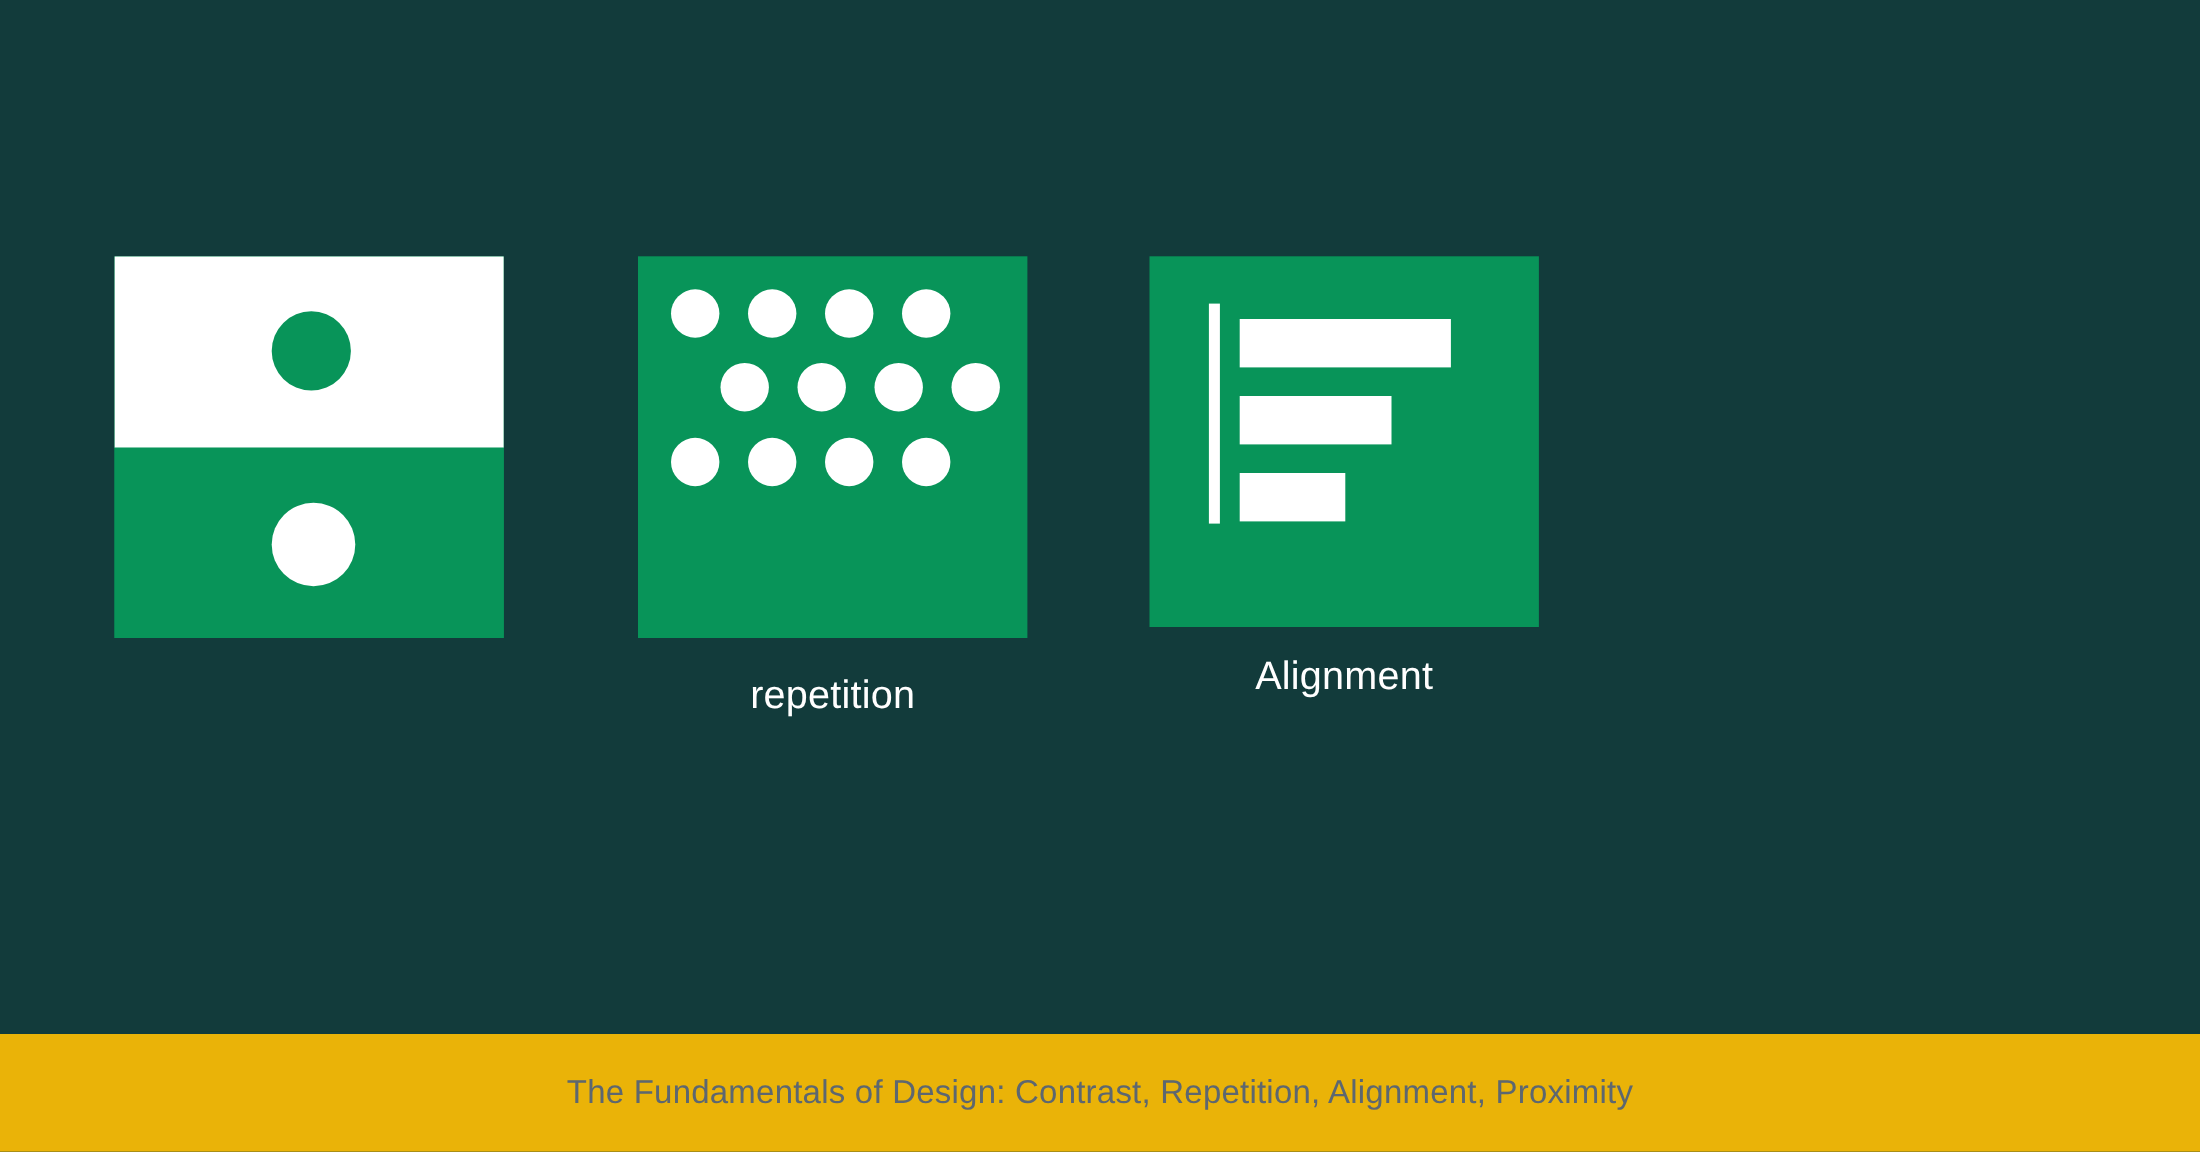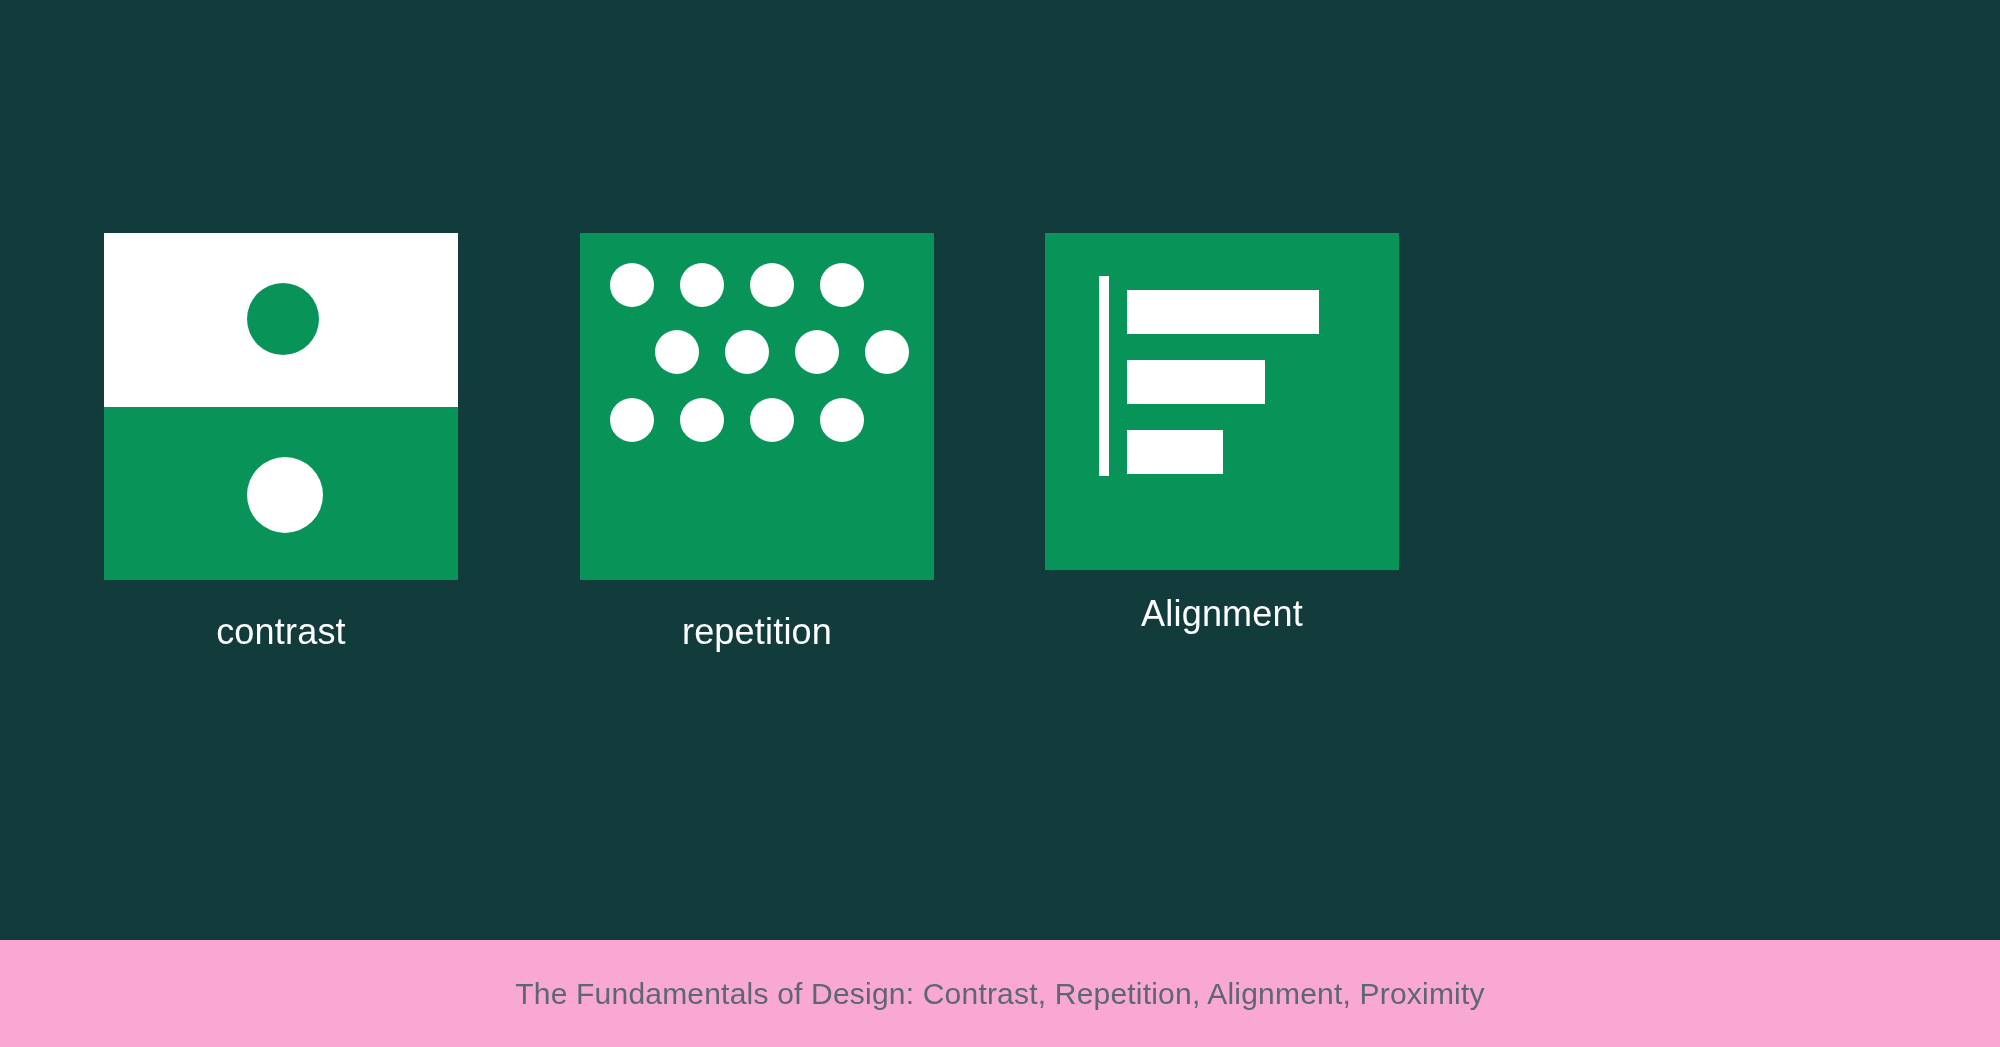--- a/index.html
+++ b/index.html
@@ -133,21 +133,21 @@
   }
   #panel-proximity .panel-label { top: 360px; }
 
   
   #caption-bar {
     position: absolute;
     left: 0;
     top: 940px;
     width: 2000px;
     height: 107px;
-    background: #f9a8d4;
+    background: #eab308;
     display: flex;
     align-items: center;
     justify-content: center;
   }
   #caption-text {
     color: #5d6770;
     font-size: 30px;
     font-weight: 400;
     letter-spacing: 0.2px;
     white-space: nowrap;
@@ -160,21 +160,20 @@
 
   <div class="panel-row">
 
     <div class="panel-block" id="panel-contrast">
       <div class="panel-art">
         <div class="contrast-top"></div>
         <div class="contrast-bottom"></div>
         <div class="contrast-dot-dark"></div>
         <div class="contrast-dot-light"></div>
       </div>
-      <div class="panel-label">contrast</div>
     </div>
 
     <div class="panel-block" id="panel-repetition">
       <div class="panel-art" id="repetition-art">
           <div class="rep-dot" style="left: 30px; top: 30px;"></div>
           <div class="rep-dot" style="left: 100px; top: 30px;"></div>
           <div class="rep-dot" style="left: 170px; top: 30px;"></div>
           <div class="rep-dot" style="left: 240px; top: 30px;"></div>
           <div class="rep-dot" style="left: 75px; top: 97px;"></div>
           <div class="rep-dot" style="left: 145px; top: 97px;"></div>

